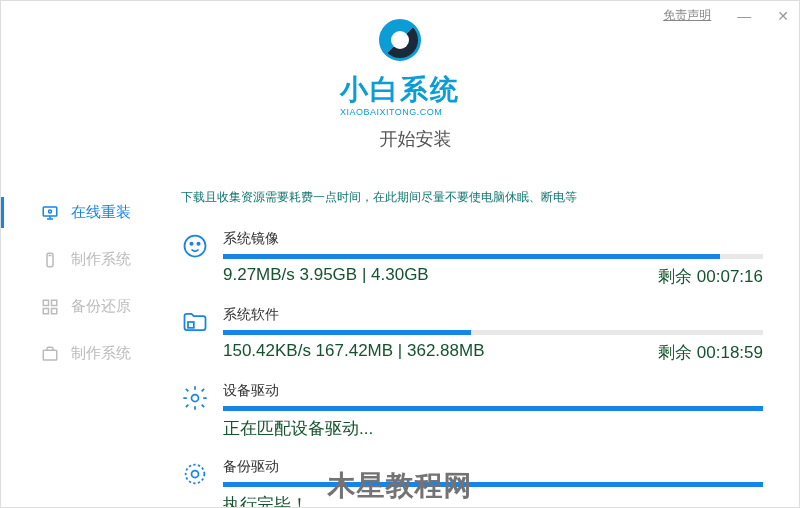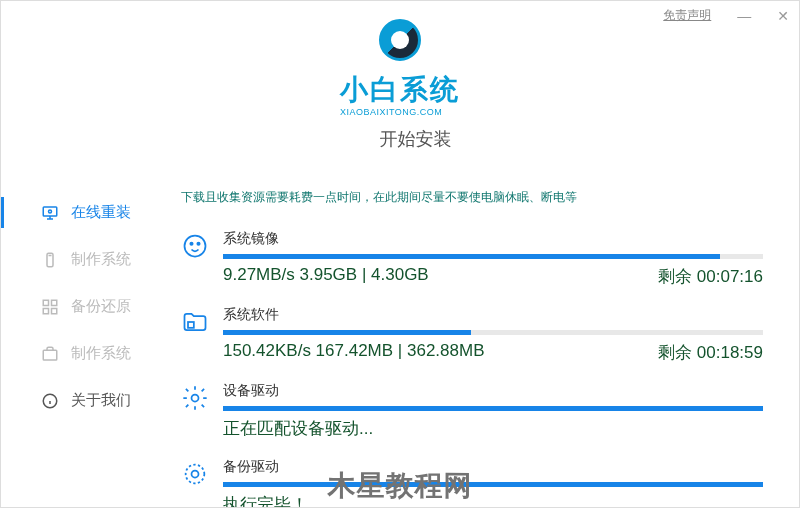--- a/index.html
+++ b/index.html
@@ -79,27 +79,20 @@
           <rect x="14" y="14" width="7" height="7"></rect>
         </svg>
       <span>备份还原</span>
     </div>
     <div class="sidebar-item">
       <svg class="icon" viewBox="0 0 24 24" fill="none" stroke="currentColor" stroke-width="2">
           <rect x="3" y="7" width="18" height="13" rx="1"></rect>
           <path d="M8 7V5a2 2 0 012-2h4a2 2 0 012 2v2"></path>
         </svg>
       <span>制作系统</span>
-    </div>
-    <div class="sidebar-item" style="color:#555">
-      <svg class="icon" viewBox="0 0 24 24" fill="none" stroke="currentColor" stroke-width="2">
-          <circle cx="12" cy="12" r="9"></circle>
-          <path d="M12 8h.01M12 12v4"></path>
-        </svg>
-      <span>关于我们</span>
     </div>
   </div>
 
   <div class="main">
     <div class="notice">下载且收集资源需要耗费一点时间，在此期间尽量不要使电脑休眠、断电等</div>
 
     <div class="task">
       <svg class="task-icon" viewBox="0 0 24 24" fill="none" stroke="currentColor" stroke-width="1.5">
           <circle cx="12" cy="12" r="9"></circle>
           <circle cx="9" cy="10" r="1" fill="currentColor"></circle>

